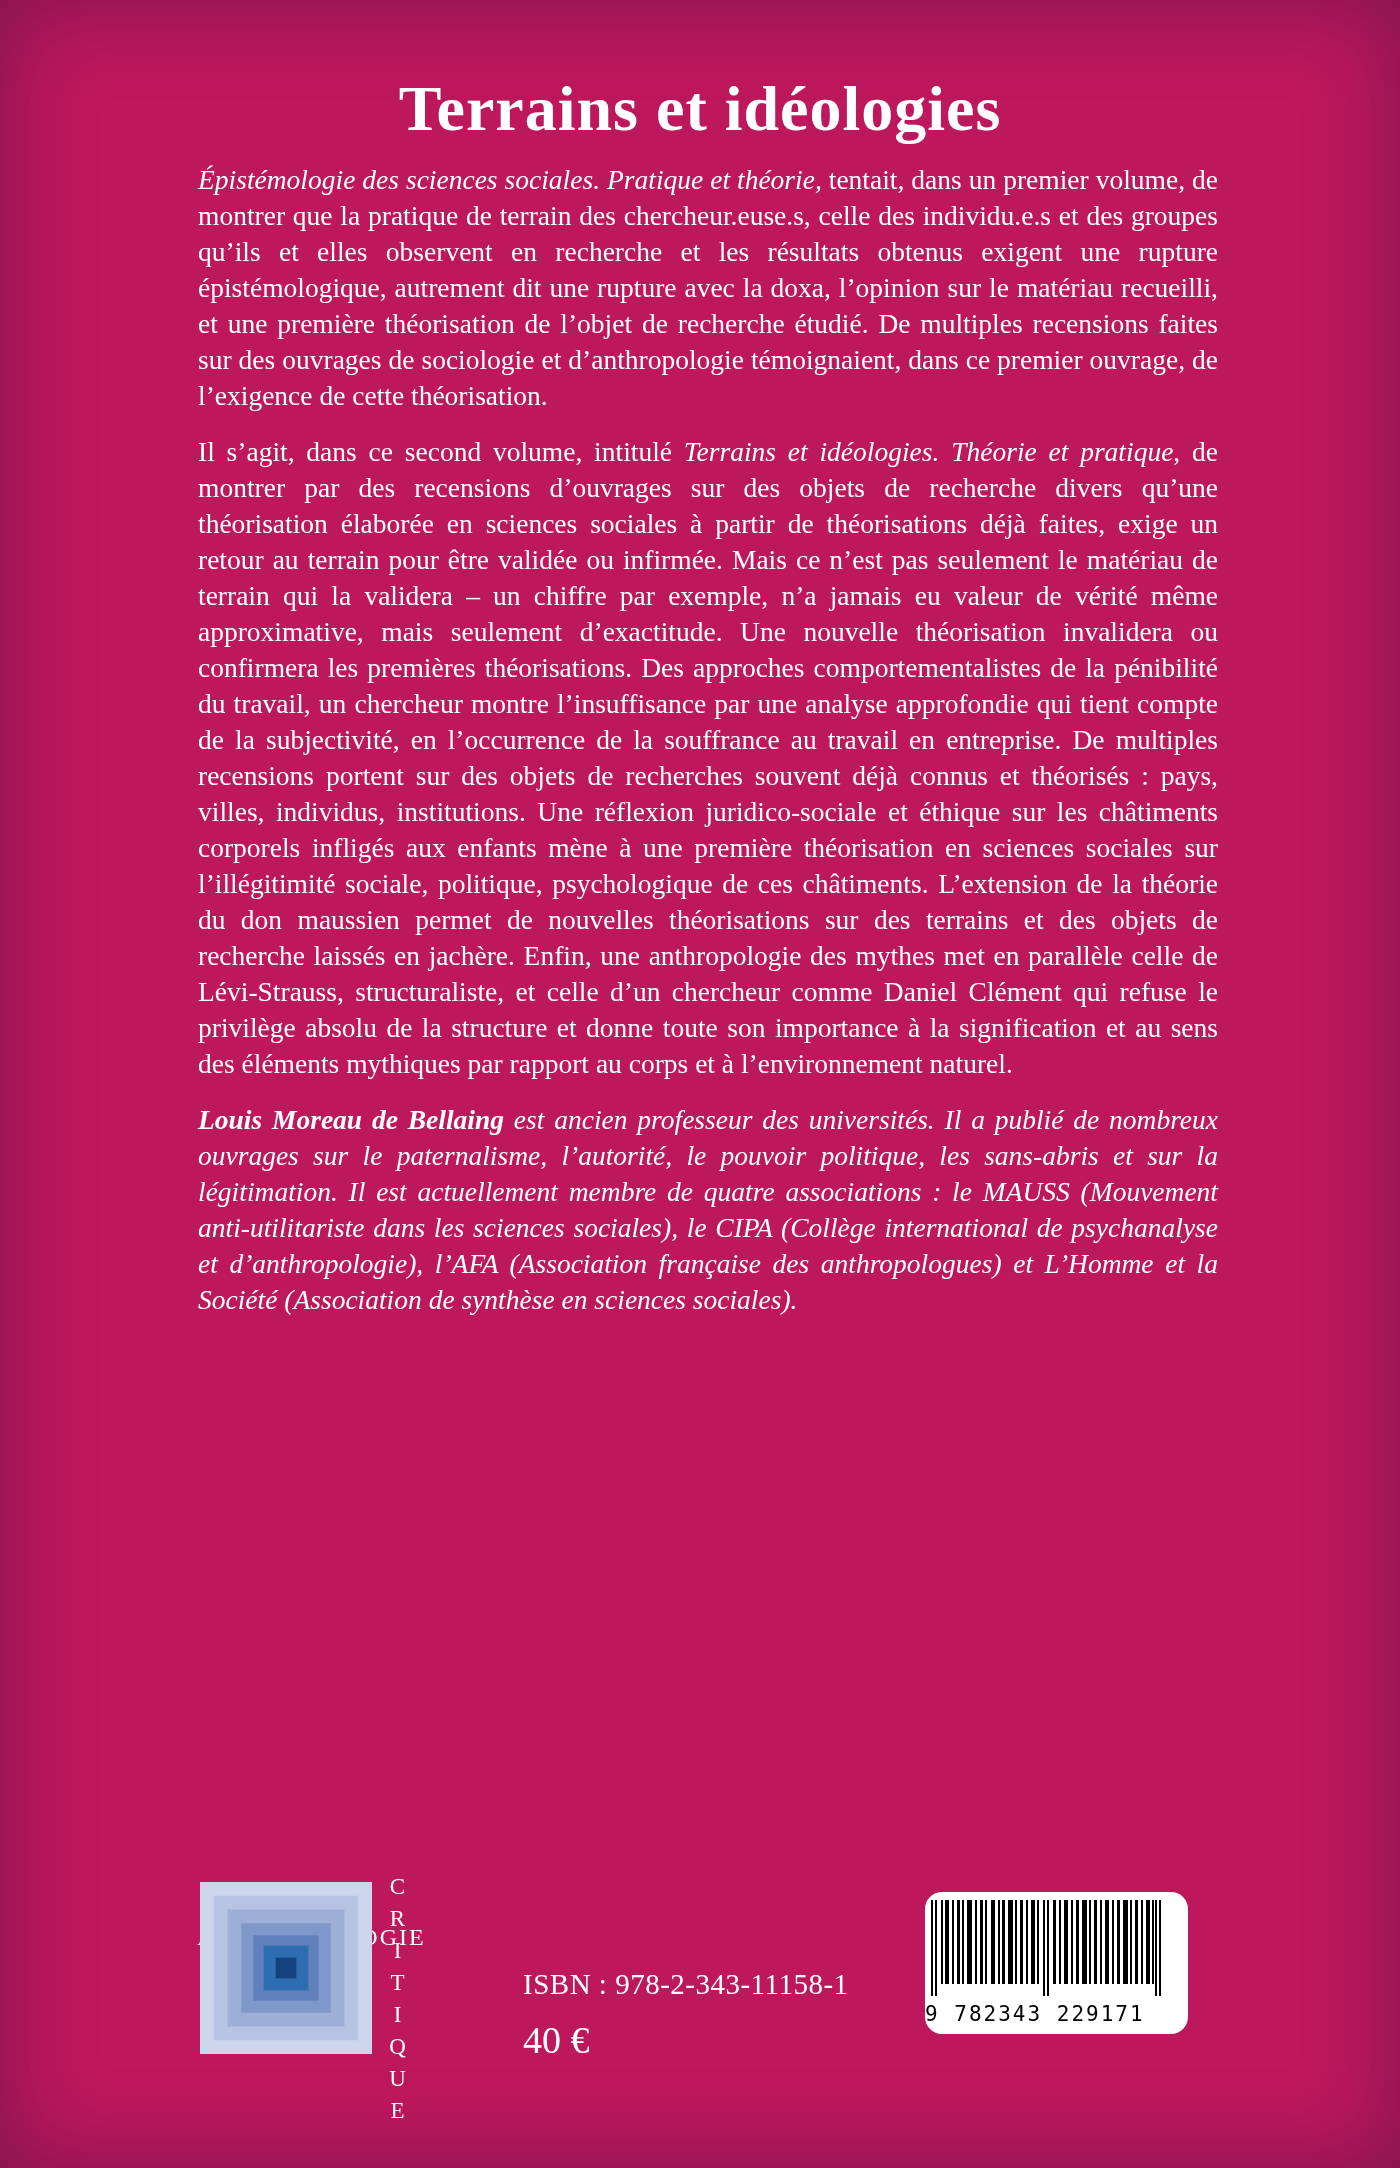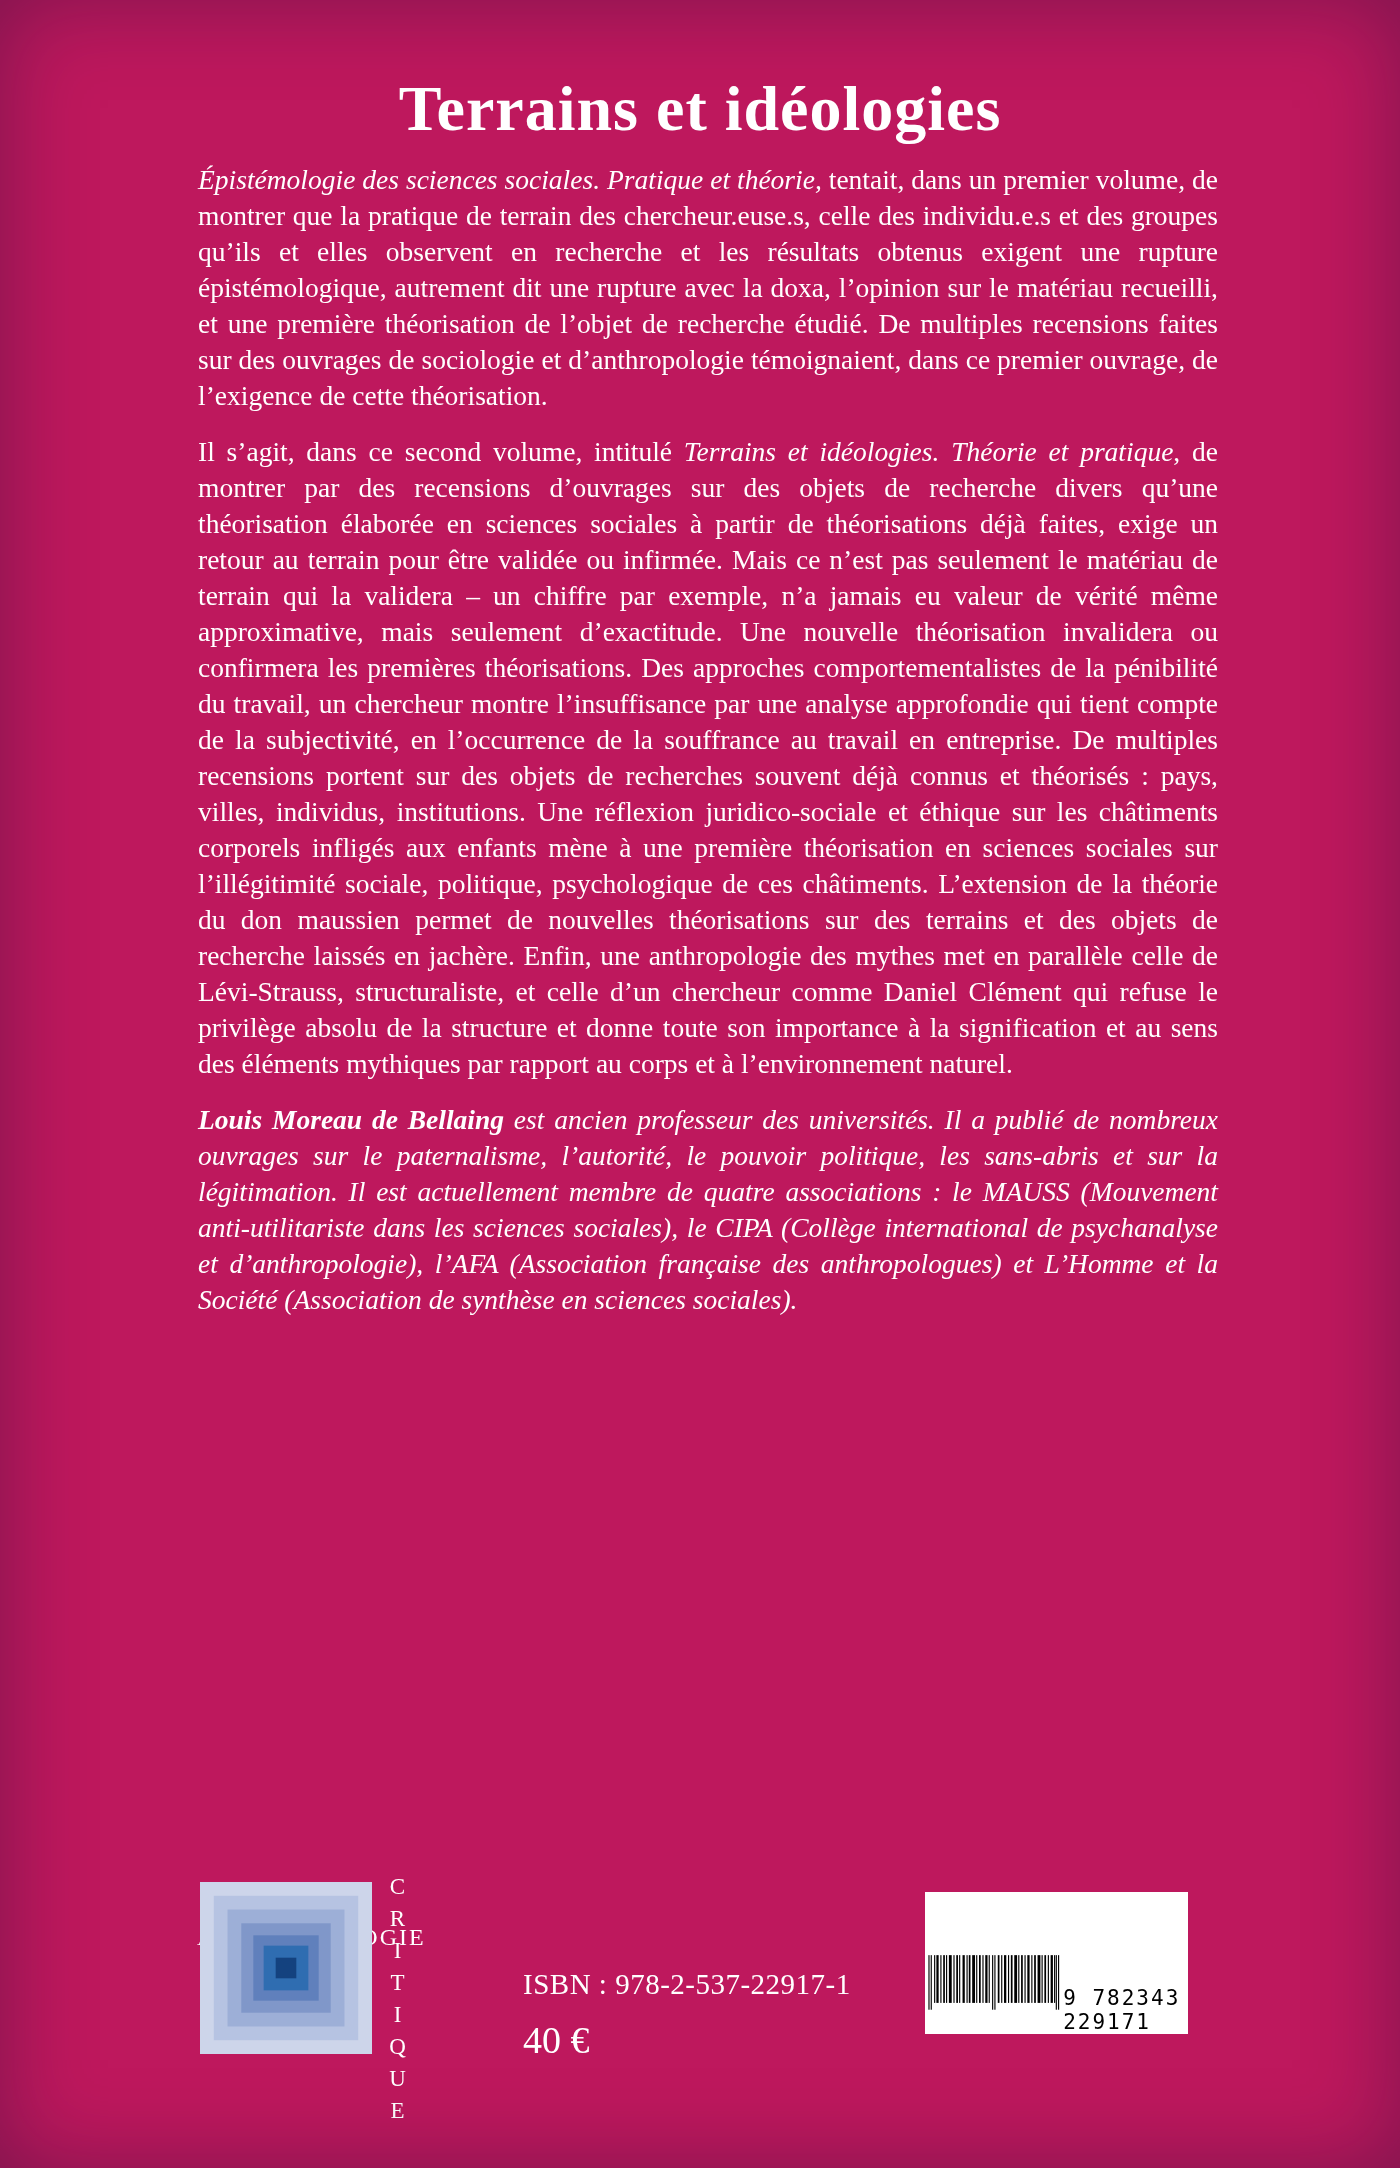--- a/index.html
+++ b/index.html
@@ -86,23 +86,25 @@
     font-size: 38px;
   }
   .barcode {
     position: absolute;
     left: 925px;
     top: 1892px;
     width: 263px;
     height: 142px;
     background: #ffffff;
     display: flex;
-    align-items: flex-end;
+    flex-direction: column;
+    align-items: flex-start;
     padding-top: 6px;
     box-sizing: border-box;
+    border-radius: 17px;
   }
   .barcode svg { width: 243px; height: 102px; display: block; }
   .barcode-number {
     color: #000000;
     font-family: "DejaVu Sans Mono", monospace;
     font-size: 21px;
     letter-spacing: 2px;
     margin-top: 2px;
   }
 </style>
@@ -129,21 +131,21 @@
     <rect x="8" y="8" width="84" height="84" fill="#b6c3e2"></rect>
     <rect x="16" y="16" width="68" height="68" fill="#9dafd7"></rect>
     <rect x="24" y="24" width="52" height="52" fill="#8097c9"></rect>
     <rect x="31" y="31" width="38" height="38" fill="#6080bc"></rect>
     <rect x="37" y="37" width="26" height="26" fill="#2f6db1"></rect>
     <rect x="44" y="44" width="12" height="12" fill="#14427f"></rect>
   </svg>
 
   <div class="collection-vertical">CRITIQUE</div>
 
-  <div class="isbn">ISBN : 978-2-537-22917-1</div>
+  <div class="isbn">ISBN : 978-2-343-11158-1</div>
 
   <div class="price">40 €</div>
 
   <div class="barcode">
     <svg viewBox="0 0 243 102" xmlns="http://www.w3.org/2000/svg" aria-hidden="true">
 
       <rect x="6" y="2" width="2" height="96" fill="#000"></rect>
       <rect x="10" y="2" width="2" height="96" fill="#000"></rect>
       <rect x="118" y="2" width="2" height="96" fill="#000"></rect>
       <rect x="122" y="2" width="2" height="96" fill="#000"></rect>

